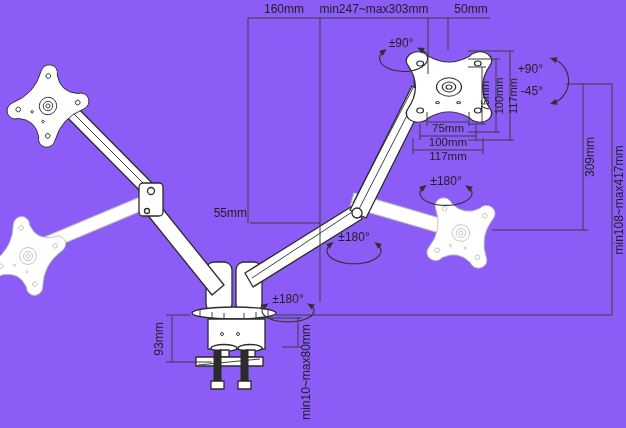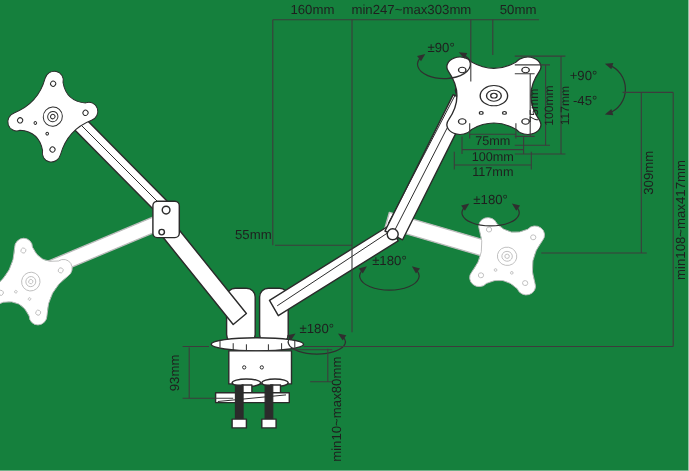--- a/index.html
+++ b/index.html
@@ -1,16 +1,16 @@
 <!DOCTYPE html>
 <html><head>
 <meta charset="utf-8">
 <style>
   html,body{margin:0;padding:0;background:#fff;}
-  .stage{position:relative;width:626px;height:428px;background:#15803d;overflow:hidden;
+  .stage{position:relative;width:626px;height:428px;background:#8b5cf6;overflow:hidden;
          font-family:"Liberation Sans",sans-serif;}
   svg{position:absolute;left:0;top:0;}
   svg text{font-family:"Liberation Sans",sans-serif;font-size:12px;fill:#1f1f1f;}
   svg text.small{font-size:11px;}
   svg text.med{font-size:11.5px;}
   .ln{stroke:#3c3c3c;stroke-width:1;fill:none;}
   .art{stroke:#2b2b2b;stroke-width:1.3;fill:#ffffff;stroke-linejoin:round;}
   .artline{stroke:#2b2b2b;stroke-width:0.9;fill:none;}
   .dark{fill:#2b2b2b;stroke:#2b2b2b;}
   .ghost{stroke:#bcbcbc;stroke-width:1.2;fill:#ffffff;stroke-linejoin:round;}

